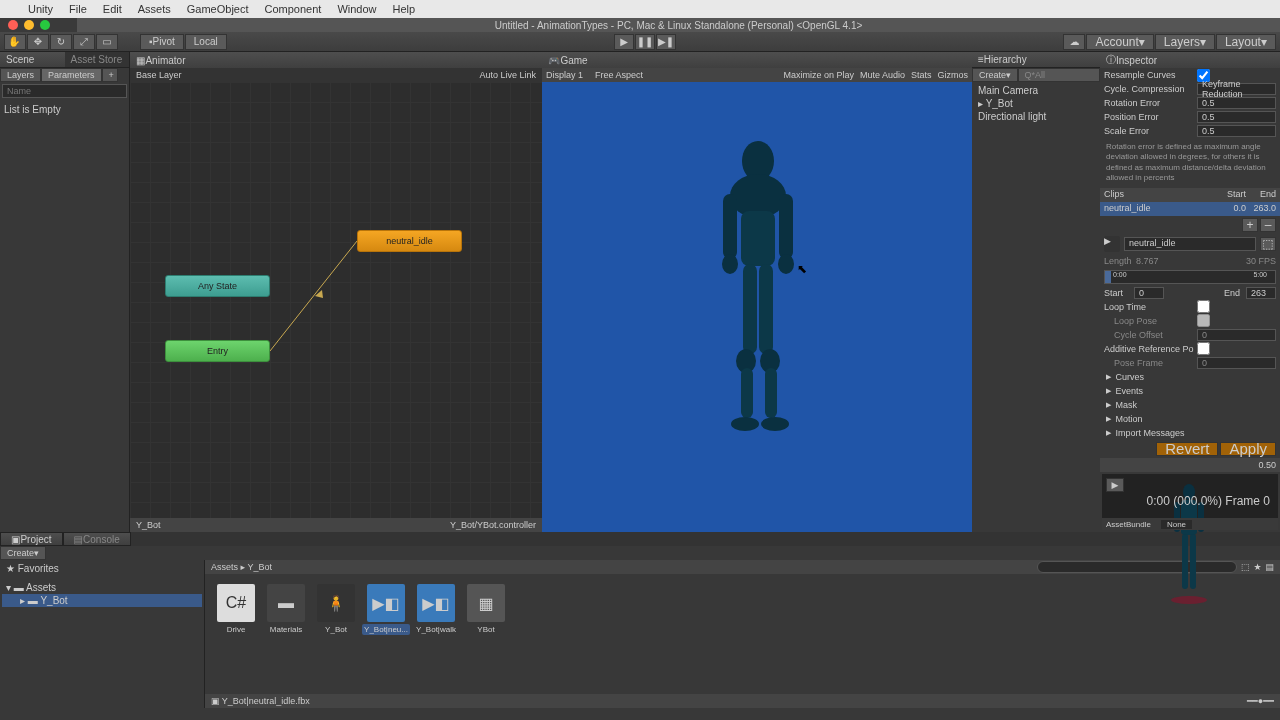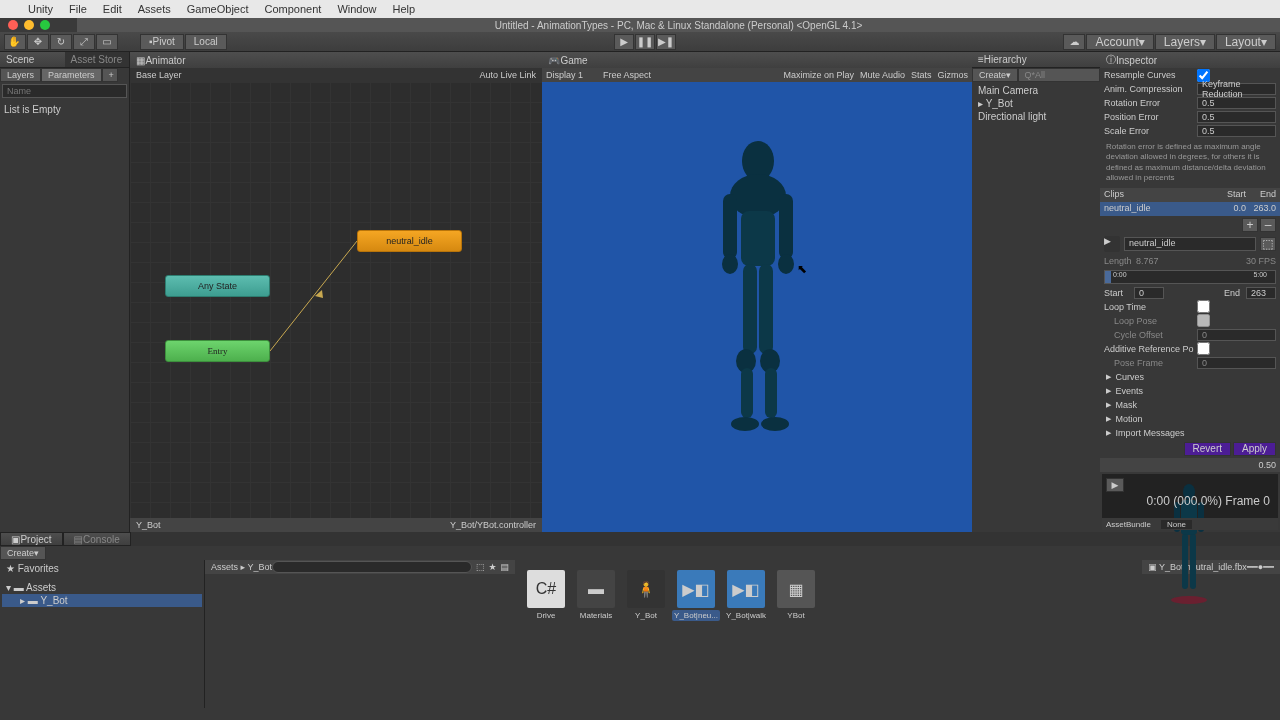--- a/index.html
+++ b/index.html
@@ -34,21 +34,21 @@
 .name-input { height: 14px; background: #2a2a2a; border: 1px solid #555; margin: 2px; font-size: 9px; padding: 0 4px; color: #888; }
 .list-content { flex: 1; background: #383838; padding: 4px; font-size: 10px; }
 
 .animator-panel { flex: 1; background: #383838; display: flex; flex-direction: column; position: relative; }
 .animator-header { height: 16px; background: linear-gradient(#4e4e4e, #3f3f3f); display: flex; align-items: center; padding: 0 6px; font-size: 10px; }
 .base-layer { height: 14px; background: #333; padding: 0 6px; display: flex; align-items: center; justify-content: space-between; font-size: 9px; }
 .graph-area { flex: 1; background: #2d2d2d; position: relative; background-image: linear-gradient(#333 1px, transparent 1px), linear-gradient(90deg, #333 1px, transparent 1px); background-size: 20px 20px; }
 .state-node { position: absolute; width: 105px; height: 22px; border-radius: 3px; display: flex; align-items: center; justify-content: center; font-size: 9px; color: #222; }
 .node-orange { background: linear-gradient(#f5a623, #d68910); border: 1px solid #b8740a; top: 148px; left: 227px; }
 .node-teal { background: linear-gradient(#5dbdb0, #3d9d90); border: 1px solid #2d7d70; top: 193px; left: 35px; }
-.node-green { background: linear-gradient(#6dd46d, #4db04d); border: 1px solid #3d903d; top: 258px; left: 35px; font-family: Liberation Serif, serif; }
+.node-green { background: linear-gradient(#6dd46d, #4db04d); border: 1px solid #3d903d; top: 258px; left: 35px; }
 .graph-footer { height: 14px; background: #444; display: flex; align-items: center; justify-content: space-between; padding: 0 6px; font-size: 9px; }
 
 .game-panel { width: 430px; background: #383838; display: flex; flex-direction: column; }
 .game-header { height: 16px; background: linear-gradient(#4e4e4e, #3f3f3f); display: flex; align-items: center; padding: 0 6px; font-size: 10px; }
 .game-toolbar { height: 14px; background: #444; display: flex; align-items: center; padding: 0 4px; gap: 4px; font-size: 9px; justify-content: space-between; }
 .game-viewport { flex: 1; background: #2055a8; position: relative; overflow: hidden; }
 .character { position: absolute; left: 35%; top: 12%; width: 130px; height: 300px; }
 .cursor { position: absolute; left: 255px; top: 180px; font-size: 12px; color: #000; }
 
 .hierarchy-panel { width: 128px; background: #383838; display: flex; flex-direction: column; }
@@ -66,35 +66,35 @@
 .clip-buttons { display: flex; justify-content: flex-end; padding: 2px 4px; gap: 2px; }
 .small-btn { width: 16px; height: 14px; background: #5a5a5a; border: 1px solid #333; display: flex; align-items: center; justify-content: center; font-size: 12px; }
 .clip-name-row { display: flex; align-items: center; height: 20px; padding: 2px 4px; gap: 4px; }
 .clip-icon { width: 16px; height: 16px; background: #333; border-radius: 2px; }
 .clip-name-input { flex: 1; background: #2a2a2a; border: 1px solid #555; height: 14px; padding: 0 4px; }
 .timeline-row { height: 14px; background: #2a2a2a; border: 1px solid #555; margin: 2px 4px; position: relative; }
 .timeline-marker { position: absolute; width: 6px; height: 100%; background: #4a6a9a; }
 .foldout { padding: 1px 6px; height: 14px; display: flex; align-items: center; }
 .foldout::before { content: "▶"; margin-right: 4px; font-size: 7px; }
 .revert-apply { display: flex; justify-content: flex-end; padding: 2px 4px; gap: 2px; }
-.action-btn { padding: 0 8px; height: 14px; background: #4c1d95; border: 1px solid #333; display: flex; align-items: center; font-size: 10px; }
+.action-btn { padding: 0 8px; height: 14px; background: #a16207; border: 1px solid #333; display: flex; align-items: center; font-size: 15px; }
 .preview-area { flex: 1; background: #222; position: relative; margin: 2px; }
 .preview-play { position: absolute; left: 4px; top: 4px; width: 18px; height: 14px; background: #5a5a5a; border: 1px solid #333; display: flex; align-items: center; justify-content: center; }
 .preview-char { position: absolute; left: 35%; top: 15%; width: 50px; height: 130px; }
 .preview-footer { position: absolute; bottom: 22px; right: 8px; font-size: 12px; color: #ccc; }
 
 .bottom-area { height: 176px; display: flex; flex-direction: column; }
 .bottom-tabs { height: 14px; display: flex; background: #333; }
 .bottom-tab { padding: 0 10px; display: flex; align-items: center; font-size: 10px; background: linear-gradient(#4e4e4e, #3f3f3f); border: 1px solid #222; }
 .project-content { flex: 1; display: flex; }
 .project-tree { width: 205px; background: #383838; border-right: 1px solid #222; padding: 2px; font-size: 10px; }
 .tree-item { padding: 1px 4px; }
 .tree-item.fav { color: #ccc; }
 .tree-item.sel { background: #3a5a8a; }
-.project-main { flex: 1; display: flex; flex-direction: row; }
+.project-main { flex: 1; display: flex; flex-direction: column; }
 .breadcrumb-row { height: 14px; background: #444; display: flex; align-items: center; padding: 0 6px; font-size: 9px; justify-content: space-between; }
 .search-box { width: 200px; height: 12px; background: #2a2a2a; border: 1px solid #555; border-radius: 8px; }
 .asset-grid { flex: 1; background: #383838; padding: 10px; display: flex; gap: 8px; align-items: flex-start; }
 .asset-item { width: 42px; display: flex; flex-direction: column; align-items: center; gap: 2px; }
 .asset-icon { width: 38px; height: 38px; border-radius: 2px; display: flex; align-items: center; justify-content: center; font-size: 16px; }
 .asset-label { font-size: 8px; text-align: center; padding: 1px 2px; border-radius: 2px; }
 .asset-label.sel { background: #3a5a8a; }
 .status-footer { height: 14px; background: #444; display: flex; align-items: center; justify-content: space-between; padding: 0 6px; font-size: 9px; }
 
 svg.char-svg { width: 100%; height: 100%; }
@@ -182,21 +182,21 @@
     </div>
     <div class="graph-footer">
       <span>Y_Bot</span>
       <span>Y_Bot/YBot.controller</span>
     </div>
   </div>
 
   <div class="game-panel">
     <div class="game-header">🎮 <span>Game</span></div>
     <div class="game-toolbar">
-      <div style="display:flex;gap:20px">
+      <div style="display:flex;gap:12px">
         <span>Display 1</span>
         <span>Free Aspect</span>
       </div>
       <div style="display:flex;gap:6px">
         <span>Maximize on Play</span>
         <span>Mute Audio</span>
         <span>Stats</span>
         <span>Gizmos</span>
       </div>
     </div>
@@ -237,21 +237,21 @@
     </div>
   </div>
 
   <div class="inspector-panel">
     <div class="inspector-header">ⓘ <span>Inspector</span></div>
     <div class="inspector-row">
       <span class="inspector-label">Resample Curves</span>
       <input type="checkbox" checked="" style="">
     </div>
     <div class="inspector-row">
-      <span class="inspector-label">Anim. Compression</span>
+      <span class="inspector-label">Cycle. Compression</span>
       <span class="inspector-value">Keyframe Reduction</span>
     </div>
     <div class="inspector-row">
       <span class="inspector-label">Rotation Error</span>
       <span class="inspector-value">0.5</span>
     </div>
     <div class="inspector-row">
       <span class="inspector-label">Position Error</span>
       <span class="inspector-value">0.5</span>
     </div>

